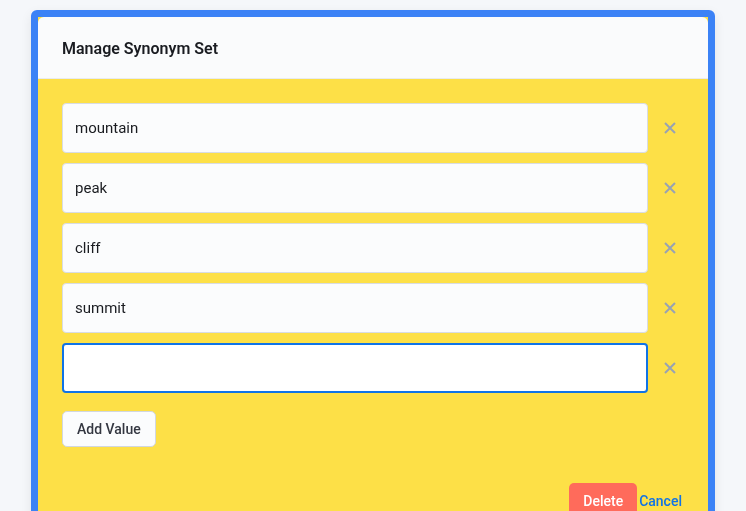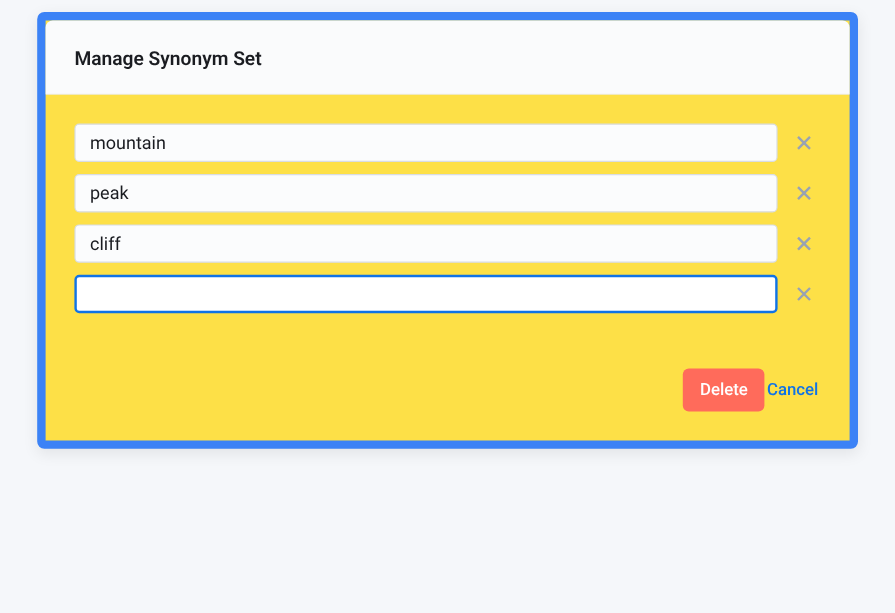--- a/index.html
+++ b/index.html
@@ -39,21 +39,21 @@
     .modal-body {
       padding: 24px;
     }
     .synonym-row {
       display: flex;
       align-items: center;
       margin-bottom: 10px;
     }
     .synonym-input {
       flex: 1;
-      height: 32px;
+      height: 50px;
       padding: 0 12px;
       font-size: 15px;
       color: #1a1c21;
       background: #fbfcfd;
       border: 1px solid #d8dce3;
       border-radius: 4px;
       outline: none;
       font-family: inherit;
     }
     .synonym-input.focused {
@@ -165,32 +165,43 @@
       <input type="text" class="synonym-input" value="cliff" style="">
       <button class="remove-btn">
         <span class="close-icon">
           <svg viewBox="0 0 12 12">
               <path d="M1 1 L11 11 M11 1 L1 11"></path>
             </svg>
         </span>
       </button>
     </div>
 
+    <div class="synonym-row">
+      <input type="text" class="synonym-input" value="summit" style="">
+      <button class="remove-btn">
+        <span class="close-icon">
+          <svg viewBox="0 0 12 12">
+              <path d="M1 1 L11 11 M11 1 L1 11"></path>
+            </svg>
+        </span>
+      </button>
+    </div>
 
     <div class="synonym-row">
       <input type="text" class="synonym-input focused" value="" style="">
       <button class="remove-btn">
         <span class="close-icon">
           <svg viewBox="0 0 12 12">
               <path d="M1 1 L11 11 M11 1 L1 11"></path>
             </svg>
         </span>
       </button>
     </div>
 
+    <button class="add-value-btn">Add Value</button>
   </div>
 
   <div class="modal-footer">
     <button class="btn btn-delete">Delete</button>
     <div class="footer-right">
       <button class="btn btn-cancel">Cancel</button>
     </div>
   </div>
 </div>
 

